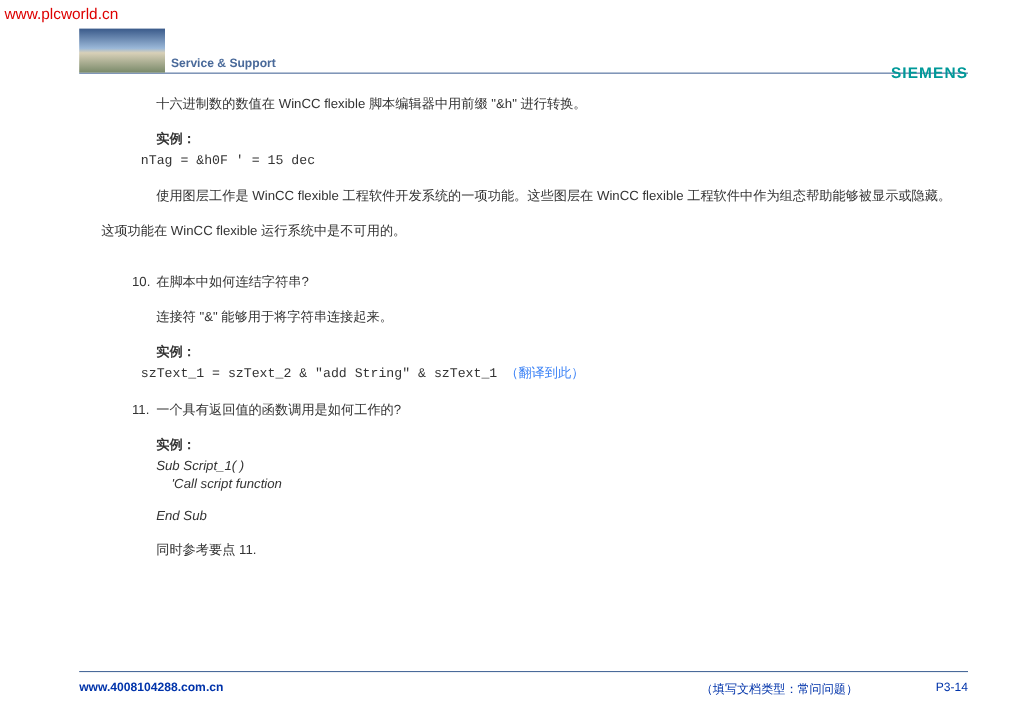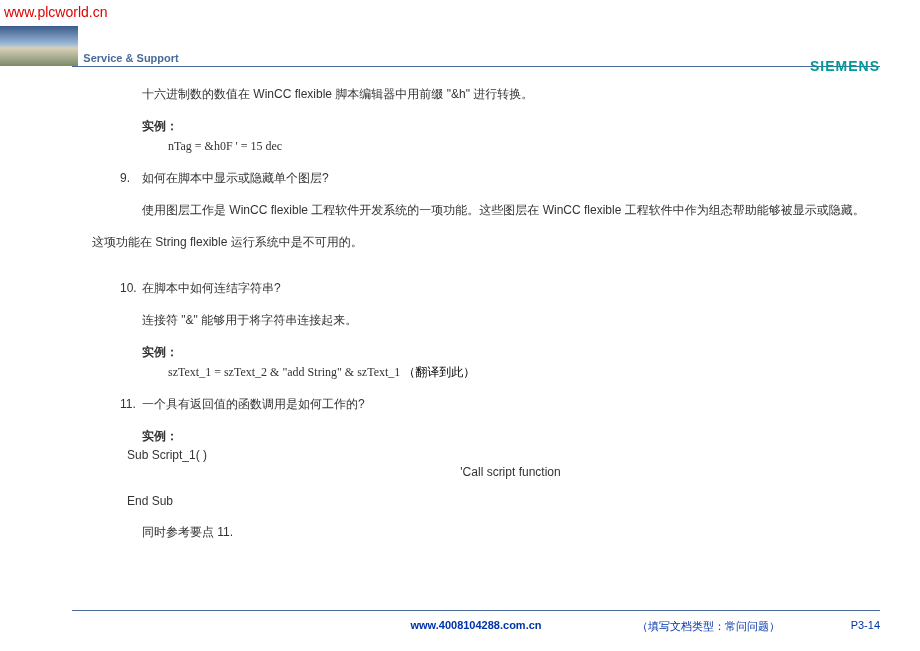--- a/index.html
+++ b/index.html
@@ -20,20 +20,21 @@
       position: absolute;
       top: 4px;
       left: 4px;
       color: #d00;
       font-size: 14px;
       font-family: Arial, sans-serif;
     }
     .header {
       position: relative;
       padding-top: 26px;
+      padding-left: 72px;
     }
     .header-image {
       display: inline-block;
       width: 78px;
       height: 40px;
       background: linear-gradient(to bottom, #3a5a8a 0%, #9bb8d8 45%, #d8d0b8 55%, #7a8a6a 100%);
       vertical-align: bottom;
     }
     .service-support {
       display: inline-block;
@@ -72,61 +73,60 @@
     .paragraph-noindent {
       margin-bottom: 14px;
       margin-left: 0px;
     }
     .example-label {
       margin-left: 50px;
       margin-bottom: 2px;
       font-weight: bold;
     }
     .example-code {
-      margin-left: 76px;
+      margin-left: 36px;
       margin-bottom: 14px;
-      font-family: Liberation Serif, serif;
+      font-family: Liberation Mono, monospace;
     }
     .question {
       margin-left: 28px;
       margin-bottom: 14px;
     }
     .question-num {
       display: inline-block;
       width: 22px;
     }
     .code-block {
-      margin-left: 35px;
+      margin-left: 50px;
       margin-bottom: 14px;
       font-family: Arial, sans-serif;
+      font-style: italic;
     }
     .code-line {
       line-height: 1.4;
     }
     .code-indent {
       padding-left: 14px;
-      text-align: center;
     }
     .translate-link {
-      color: #000000;
+      color: #3b82f6;
     }
     .footer {
       position: absolute;
       bottom: 20px;
       left: 72px;
       right: 40px;
     }
     .footer-line {
       border-top: 1px solid #4a6a9a;
       margin-bottom: 8px;
     }
     .footer-content {
       position: relative;
       font-size: 11px;
-      text-align: center;
     }
     .footer-link {
       color: #0033aa;
       font-weight: bold;
     }
     .footer-doctype {
       position: absolute;
       right: 100px;
       top: 0;
       color: #0033aa;
@@ -149,25 +149,22 @@
 </div>
 <div class="siemens-logo">SIEMENS</div>
 <div class="header-underline"></div>
 
 <div class="content">
   <div class="paragraph">十六进制数的数值在 WinCC flexible 脚本编辑器中用前缀 "&amp;h" 进行转换。</div>
 
   <div class="example-label">实例：</div>
   <div class="example-code">nTag = &amp;h0F '  = 15 dec</div>
 
-  <div class="question">
-    <span class="question-num">9.</span><span>如何在脚本中显示或隐藏单个图层?</span>
-  </div>
   <div class="paragraph">使用图层工作是 WinCC flexible 工程软件开发系统的一项功能。这些图层在 WinCC flexible 工程软件中作为组态帮助能够被显示或隐藏。</div>
-  <div class="paragraph-noindent">这项功能在 String flexible 运行系统中是不可用的。</div>
+  <div class="paragraph-noindent">这项功能在 WinCC flexible 运行系统中是不可用的。</div>
   <div style="height:14px"></div>
 
   <div class="question">
     <span class="question-num">10.</span><span>在脚本中如何连结字符串?</span>
   </div>
   <div class="paragraph">连接符 "&amp;" 能够用于将字符串连接起来。</div>
   <div class="example-label">实例：</div>
   <div class="example-code">
     <span>szText_1 = szText_2 &amp; "add String" &amp; szText_1</span> <span class="translate-link">（翻译到此）</span>
   </div>

